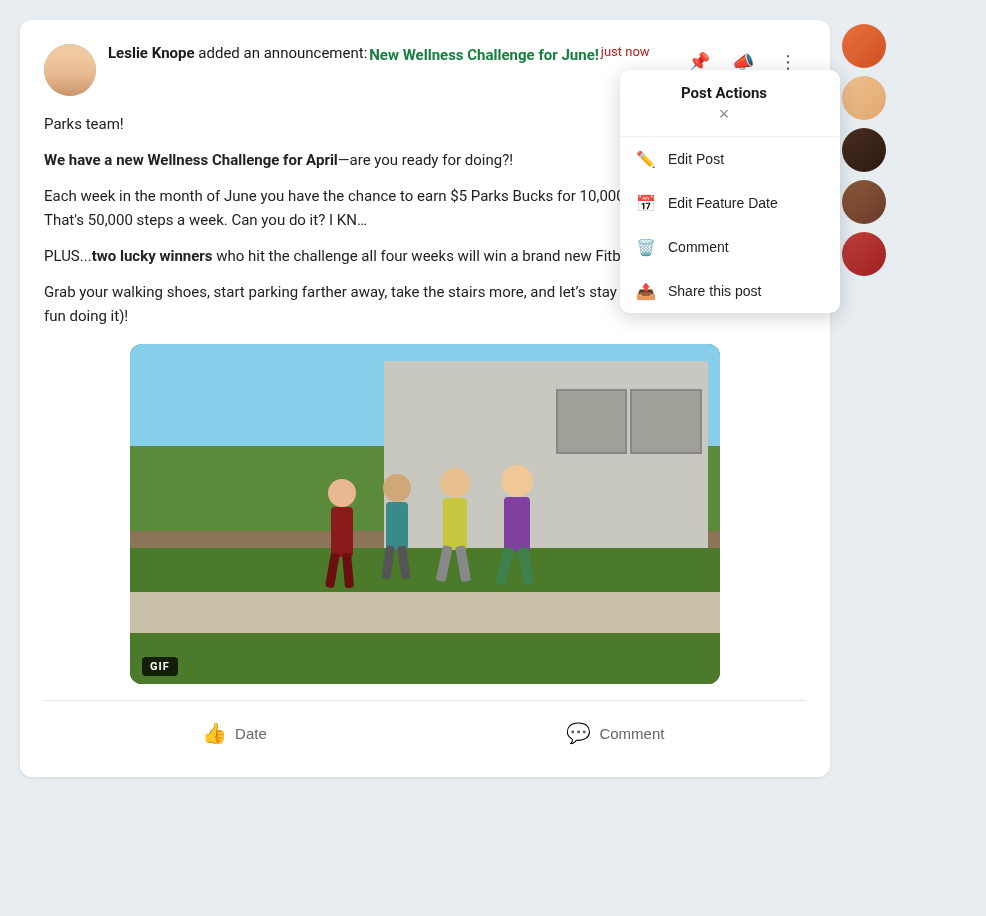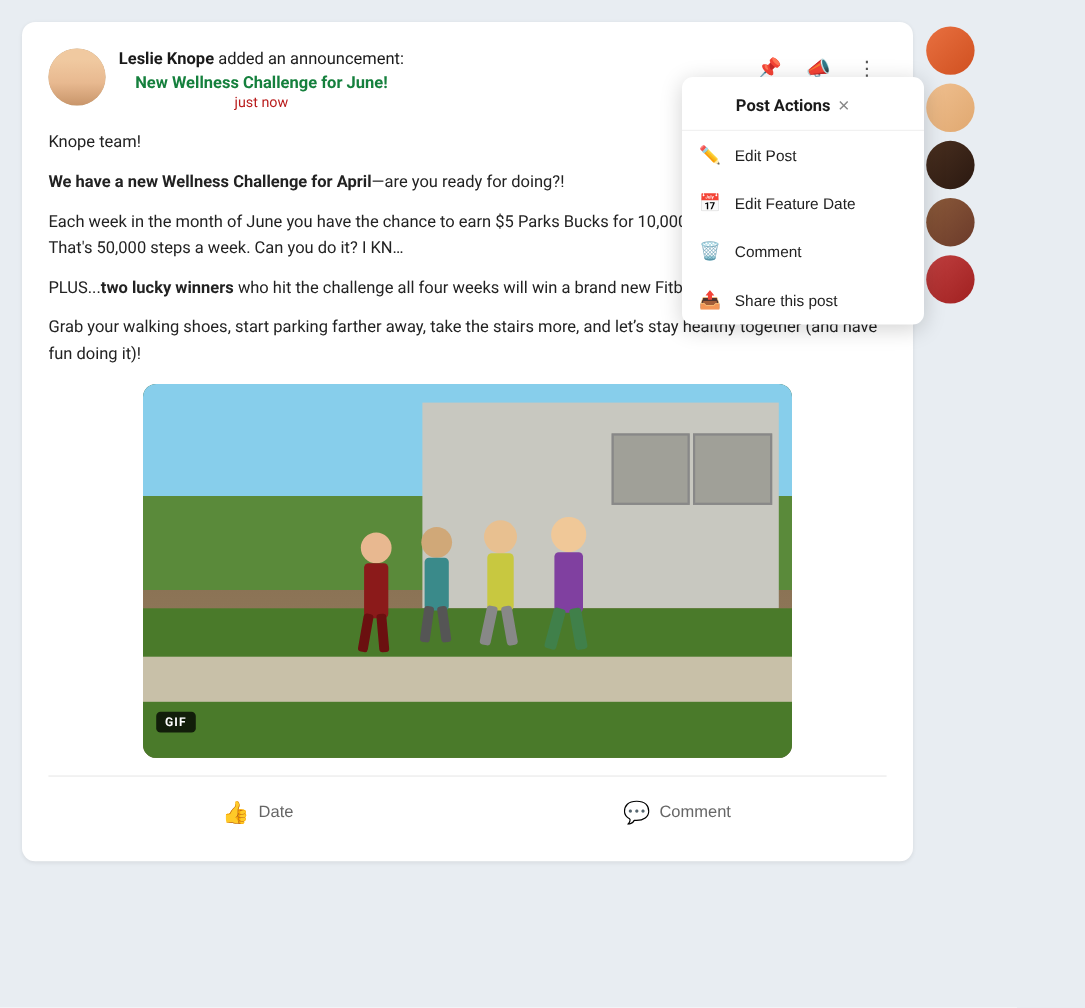--- a/index.html
+++ b/index.html
@@ -60,23 +60,22 @@
     .avatar-face {
       width: 100%;
       height: 100%;
       background: linear-gradient(180deg, #f0c9a0 20%, #e8b990 60%, #c8956a 100%);
       border-radius: 50%;
       position: relative;
     }
 
     .author-info {
       display: flex;
-      flex-direction: column;
+      flex-direction: row;
       gap: 2px;
-      align-items: center;
     }
 
     .author-name {
       font-size: 15px;
       color: #1a1a1a;
     }
 
     .author-name strong {
       font-weight: 700;
     }
@@ -200,21 +199,21 @@
       position: absolute;
       bottom: 15%;
       left: 0;
       width: 100%;
       height: 12%;
       background: #c8c0a8;
     }
 
     .gif-badge {
       position: absolute;
-      bottom: 23px;
+      bottom: 8px;
       left: 12px;
       background: rgba(0,0,0,0.75);
       color: white;
       font-size: 11px;
       font-weight: 700;
       padding: 3px 8px;
       border-radius: 4px;
       letter-spacing: 1px;
     }
 
@@ -255,23 +254,24 @@
       border-radius: 10px;
       box-shadow: 0 4px 20px rgba(0,0,0,0.18);
       width: 220px;
       z-index: 100;
       overflow: hidden;
     }
 
     .dropdown-header {
       display: flex;
       align-items: center;
-      justify-content: center;
+      justify-content: flex-end;
       padding: 14px 16px 10px 4px;
       border-bottom: 1px solid #f0f0f0;
+      flex-direction: column;
     }
 
     .dropdown-title {
       font-size: 15px;
       font-weight: 700;
       color: #1a1a1a;
     }
 
     .dropdown-close {
       width: 24px;
@@ -388,21 +388,21 @@
             </button>
             <button class="dropdown-item">
               <span class="dropdown-item-icon icon-share">📤</span>
               <span>Share this post</span>
             </button>
           </div>
         </div>
       </div>
 
       <div class="post-body">
-        <p class="greeting">Knope team!</p>
+        <p class="greeting">Parks team!</p>
         <p class="intro">
           <strong>We have a new Wellness Challenge for April</strong><span>—are you ready for doing?!</span>
         </p>
         <p class="detail">Each week in the month of June you have the chance to earn $5 Parks Bucks for 10,000 steps each business day. That's 50,000 steps a week. Can you do it? I KN…</p>
         <p class="detail">
           <span>PLUS...</span><strong>two lucky winners</strong><span> who hit the challenge all four weeks will win a brand new Fitbit!</span>
         </p>
         <p class="closing">Grab your walking shoes, start parking farther away, take the stairs more, and let’s stay healthy together (and have fun doing it)!</p>
       </div>
 

